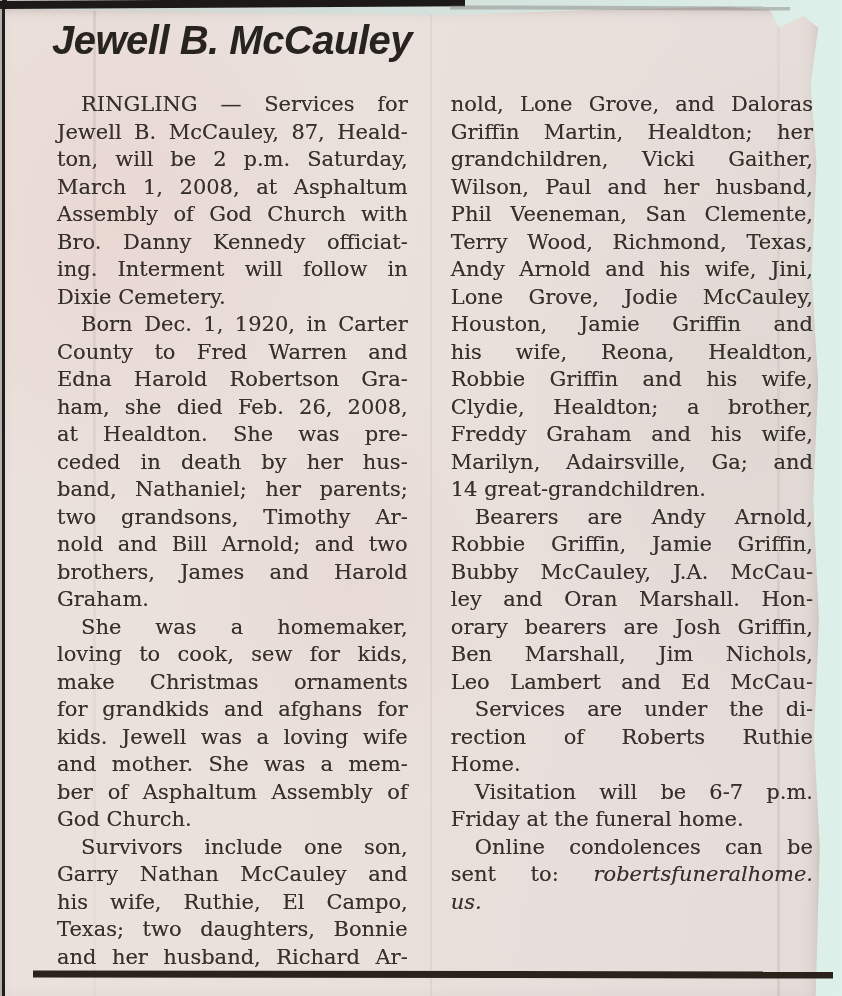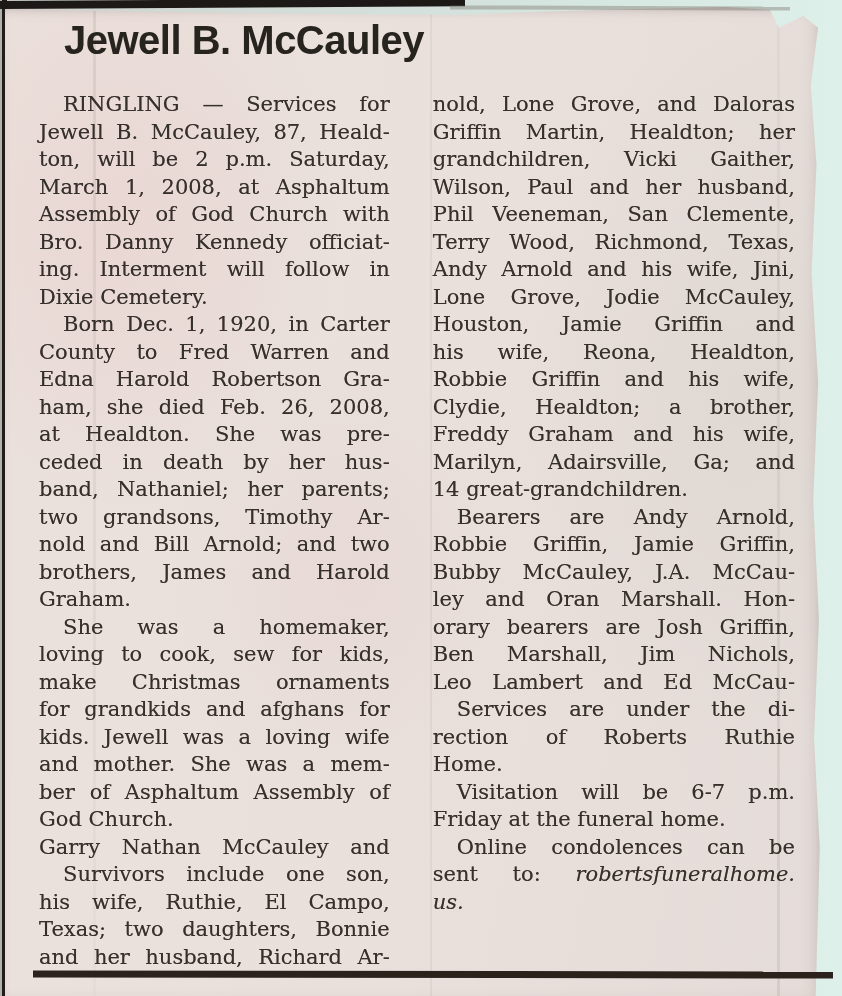--- a/index.html
+++ b/index.html
@@ -29,26 +29,26 @@
       98.5% 8%, 99.2% 16%, 98.6% 27%, 99.4% 38%, 98.8% 50%,
       99.5% 62%, 98.9% 74%, 99.6% 85%, 99.1% 100%, 0 100%);
     box-shadow: inset -14px 0 18px -12px rgba(120,110,100,0.45), inset 0 10px 14px -10px rgba(110,100,95,0.5);
   }
   .crease { position:absolute; top:0; height:100%; pointer-events:none; }
   .crease.c1 { left:88px;  width:3px; background:linear-gradient(rgba(100,90,85,0.12), rgba(100,90,85,0.03)); }
   .crease.c2 { left:425px; width:2px; background:rgba(100,90,85,0.07); }
   .crease.c3 { left:772px; width:3px; background:linear-gradient(rgba(100,90,85,0.05), rgba(100,90,85,0.12)); }
   
   .headline {
-    position:absolute; left:64px; top:18px; width:560px;
+    position:absolute; left:52px; top:18px; width:560px;
     font-family:"Liberation Sans", sans-serif; font-weight:bold;
-    font-size:40px; letter-spacing:-0.5px; color:#272420;
+    font-size:40px; letter-spacing:-0.5px; color:#272420;font-style:italic;
   }
   
-  .columns { position:absolute; left:39px; top:91px; width:756px; display:flex; gap:12px; }
+  .columns { position:absolute; left:57px; top:91px; width:756px; display:flex; gap:12px; }
   .col { color:#36302b; font-size:21px; line-height:27.5px;
          text-shadow:0 0 0.6px rgba(60,50,45,0.55); }
   .col.left  { width:366px; }
   .col.right { width:378px;margin-left:31px; }
   .line { text-align:justify; text-align-last:justify; }
   .line.last { text-align-last:left; }
   .line.indent { text-indent:24px; }
   .line em { font-style:italic; }
   
   .bottom-rule { position:absolute; left:33px; top:971px; width:800px; height:7px;
@@ -94,22 +94,22 @@
         <div class="line">brothers, James and Harold</div>
         <div class="line last">Graham.</div>
         <div class="line indent">She was a homemaker,</div>
         <div class="line">loving to cook, sew for kids,</div>
         <div class="line">make Christmas ornaments</div>
         <div class="line">for grandkids and afghans for</div>
         <div class="line">kids. Jewell was a loving wife</div>
         <div class="line">and mother. She was a mem-</div>
         <div class="line">ber of Asphaltum Assembly of</div>
         <div class="line last">God Church.</div>
+        <div class="line indent">Survivors include one son,</div>
         <div class="line">Garry Nathan McCauley and</div>
-        <div class="line indent">Survivors include one son,</div>
         <div class="line">his wife, Ruthie, El Campo,</div>
         <div class="line">Texas; two daughters, Bonnie</div>
         <div class="line">and her husband, Richard Ar-</div>
       </div>
     <div class="col right">
         <div class="line">nold, Lone Grove, and Daloras</div>
         <div class="line">Griffin Martin, Healdton; her</div>
         <div class="line">grandchildren, Vicki Gaither,</div>
         <div class="line">Wilson, Paul and her husband,</div>
         <div class="line">Phil Veeneman, San Clemente,</div>

